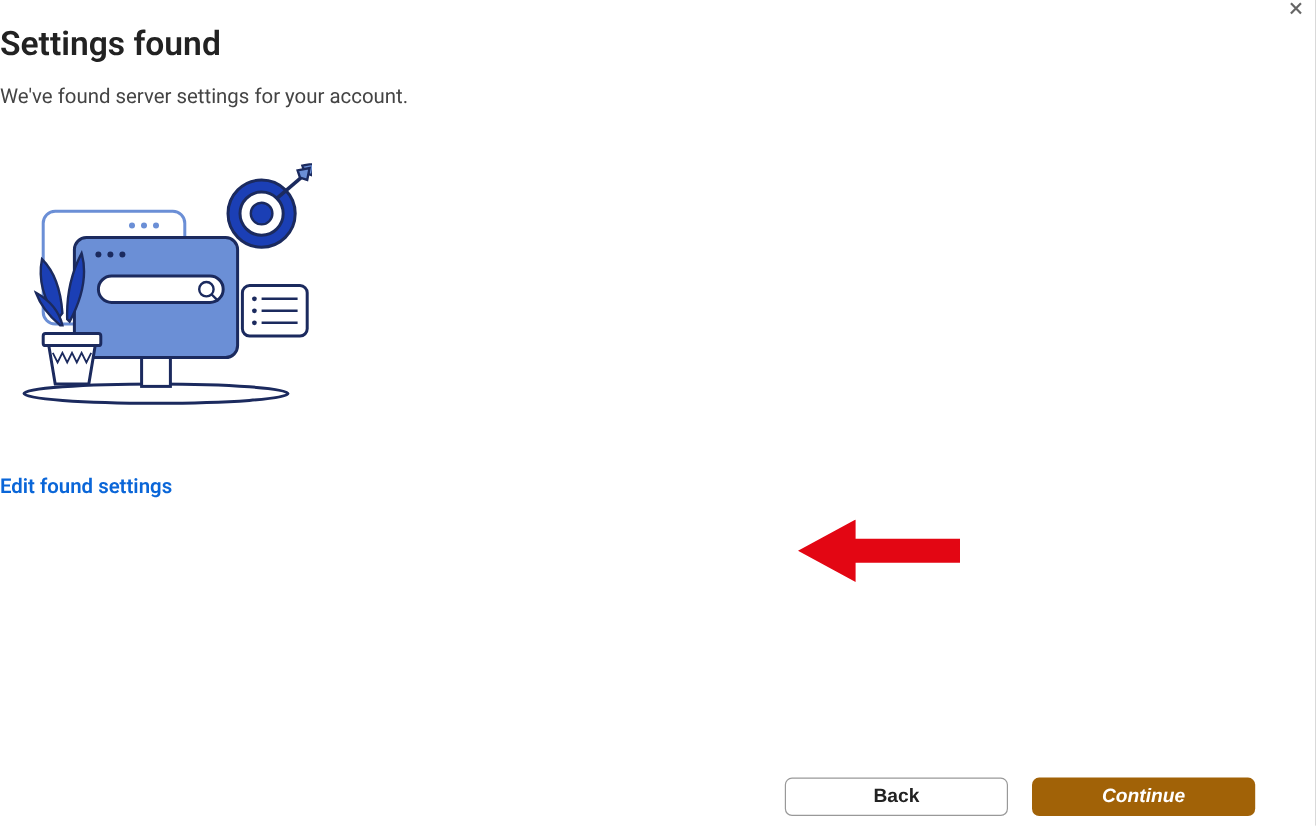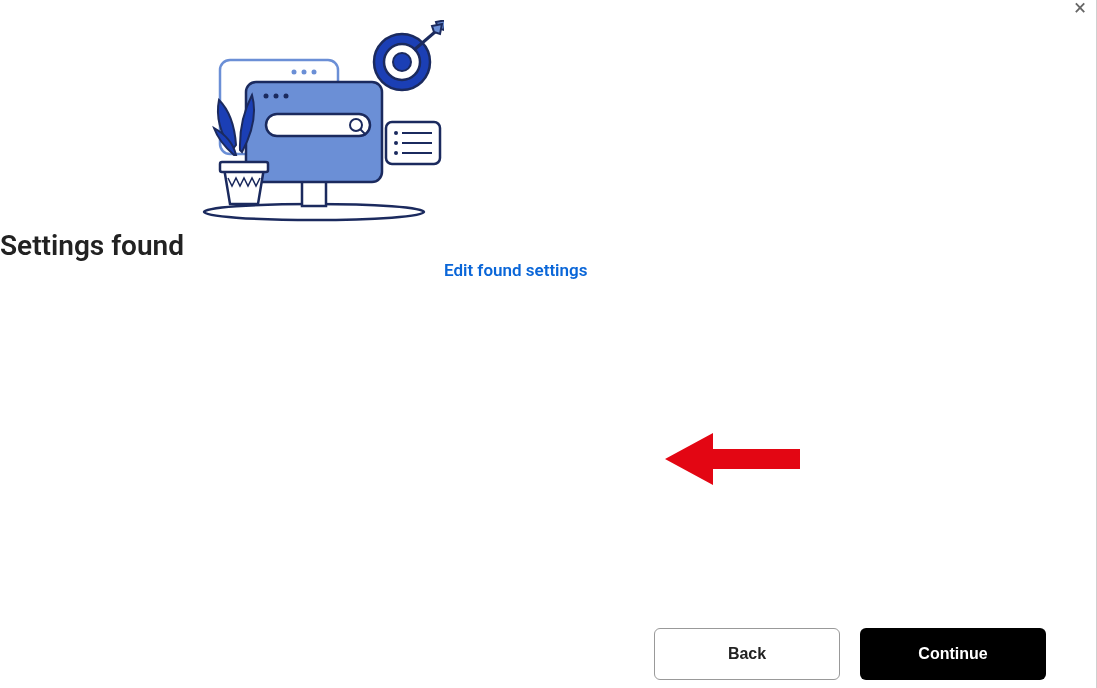--- a/index.html
+++ b/index.html
@@ -20,22 +20,22 @@
       position: absolute;
       top: -3px;
       right: 10px;
       font-size: 22px;
       color: #666;
       cursor: pointer;
       line-height: 1;
     }
     .content {
       display: flex;
-      flex-direction: row;
-      align-items: flex-end;
+      flex-direction: column;
+      align-items: flex-start;
       padding-top: 20px;
     }
     .title {
       font-size: 28px;
       font-weight: 600;
       color: #222;
       margin-bottom: 18px;
     }
     .subtitle {
       font-size: 17px;
@@ -62,47 +62,49 @@
     }
     .button-bar {
       position: absolute;
       bottom: 8px;
       right: 50px;
       display: flex;
       gap: 20px;
     }
     .btn {
       min-width: 186px;
-      height: 52px;
+      height: 32px;
       border-radius: 6px;
       font-size: 16px;
       font-weight: 600;
       cursor: pointer;
       display: flex;
       align-items: center;
       justify-content: center;
     }
     .btn-back {
       background: #ffffff;
       color: #222;
       border: 1.5px solid #999;
     }
     .btn-continue {
-      background: #000000;
+      background: #a16207;
       color: #ffffff;
       border: none;
+      font-style: italic;
     }
   </style>
 </head>
 <body>
 
 <div class="close-btn">×</div>
 
 <div class="content">
   <h1 class="title">Settings found</h1>
+  <p class="subtitle">We've found server settings for your account.</p>
 
   <div class="illustration">
     <svg viewBox="0 0 260 205" xmlns="http://www.w3.org/2000/svg">
 
       <ellipse cx="130" cy="192" rx="110" ry="8" fill="#ffffff" stroke="#1b2a5e" stroke-width="2.5"></ellipse>
       <rect x="118" y="158" width="24" height="28" fill="#ffffff" stroke="#1b2a5e" stroke-width="2.5"></rect>
 
       <rect x="36" y="40" width="118" height="94" rx="10" fill="#ffffff" stroke="#6b8fd6" stroke-width="2.5"></rect>
       <circle cx="110" cy="52" r="2.5" fill="#6b8fd6"></circle>
       <circle cx="120" cy="52" r="2.5" fill="#6b8fd6"></circle>

